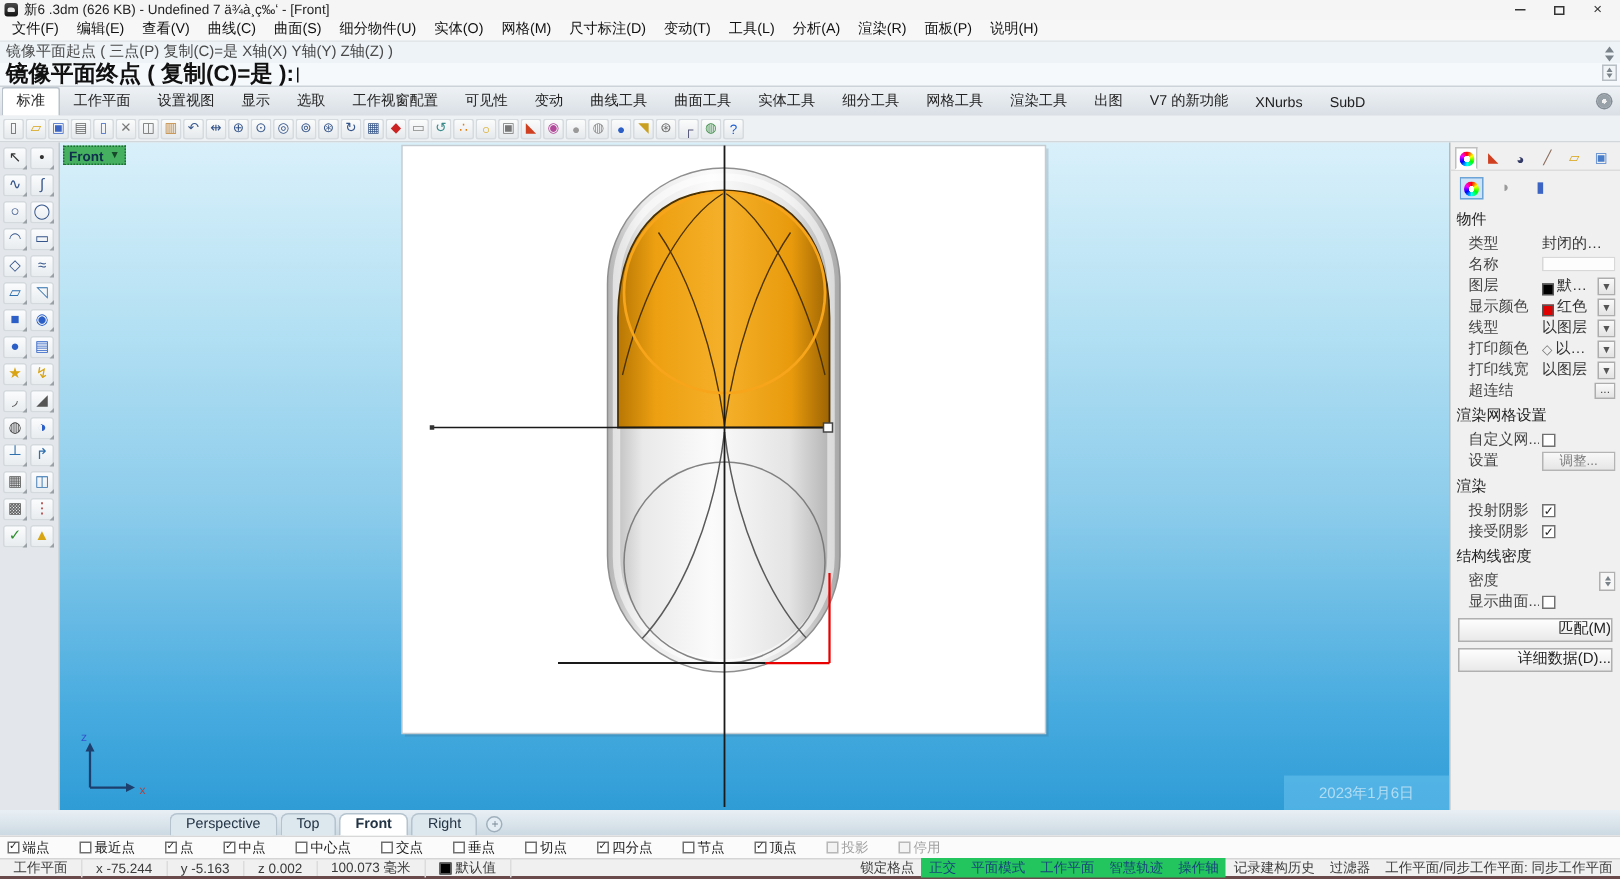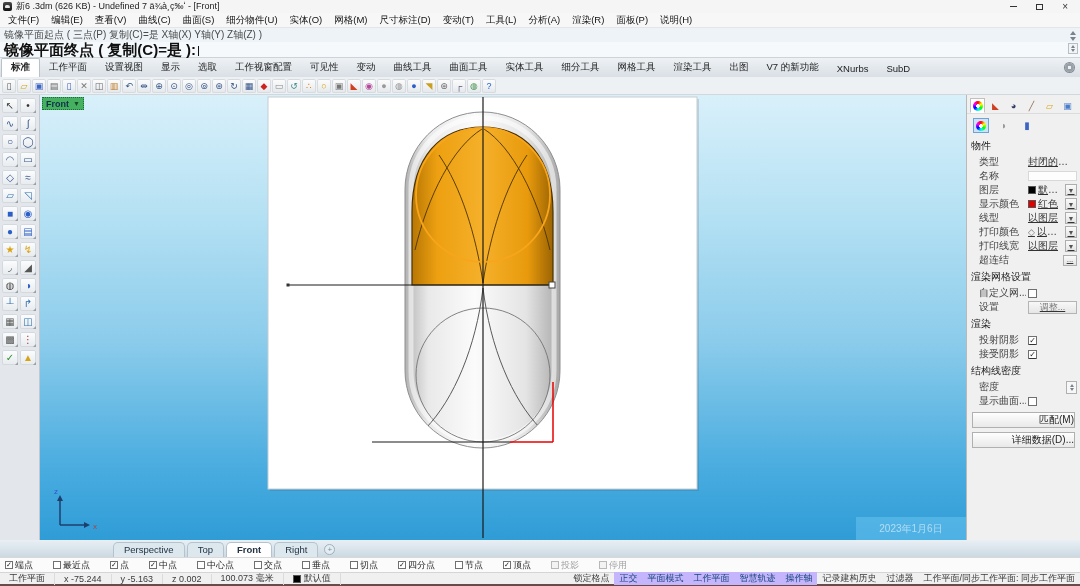--- a/index.html
+++ b/index.html
@@ -11,40 +11,40 @@
   .appicon { width:9px; height:9px; background:linear-gradient(#4a4a4a,#111); border-radius:2px; margin-right:4px; flex:0 0 auto; position:relative; }
   .appicon::after { content:""; position:absolute; left:2px; top:3px; width:5px; height:3px; background:#e8e8e8; border-radius:2px 3px 1px 1px; }
   .title { white-space:nowrap; }
   .winbtns { margin-left:auto; display:flex; align-items:center; gap:19px; padding-right:12px; }
   .wb { display:inline-block; }
   .wb.min { width:7px; height:1px; background:#333; }
   .wb.max { width:7px; height:6px; border:1px solid #333; }
   .wb.close { font-size:10px; line-height:9px; color:#333; }
 
   
-  .menubar { height:14px; background:#f7f7f7; display:flex; align-items:center; font-size:9.5px; color:#111; padding-left:2px; }
+  .menubar { height:14px; background:#f7f7f7; display:flex; align-items:flex-start; font-size:9.5px; color:#111; padding-left:2px; }
   .menu-item { padding:0 6px; white-space:nowrap; }
 
   
   .cmd1 { height:15px; background:#edf3f6; border-top:1px solid #e2e6e9; font-size:10px; line-height:14px; color:#4a4a4a; padding-left:4px; white-space:nowrap; }
   .cmd2 { height:16px; background:#f5f9fb; border-bottom:1px solid #ccd4d9; font-size:15px; font-weight:bold; line-height:15px; color:#111; padding-left:4px; white-space:nowrap; }
   .cursor { display:inline-block; width:1px; height:10px; background:#111; margin-left:2px; vertical-align:middle; }
   .cmd-scroll { position:absolute; right:1px; top:27px; width:12px; height:30px; display:flex; flex-direction:column; align-items:center; justify-content:center; gap:2px; }
   .tri { width:0; height:0; border-left:3px solid transparent; border-right:3px solid transparent; }
   .tri.up { border-bottom:4px solid #7a838a; }
   .tri.dn { border-top:4px solid #7a838a; }
   .mini-spin { width:10px; height:11px; border:1px solid #b7bec4; background:#f2f5f7; display:flex; flex-direction:column; align-items:center; justify-content:center; gap:1px; }
   .tri.s { border-left-width:2px; border-right-width:2px; }
   .tri.s.up { border-bottom-width:3px; }
   .tri.s.dn { border-top-width:3px; }
 
   
   .tabrow { height:19px; background:linear-gradient(#eef2f5,#d9dfe5); display:flex; align-items:flex-end; font-size:9.5px; color:#222; padding-left:1px; position:relative; }
   .tab { padding:2px 9px 3px; white-space:nowrap; }
-  .tab.active { background:#fff; border:1px solid #b9c2ca; border-bottom:none; border-radius:2px 2px 0 0;font-weight:bold; }
+  .tab.active { background:#fff; border:1px solid #b9c2ca; border-bottom:none; border-radius:2px 2px 0 0; }
   .gear { width:9px; height:9px; border-radius:50%; background:radial-gradient(circle,#f0f0f0 0 1.5px,#98a0a8 1.6px 100%); box-shadow:0 0 0 1px #848c94; margin-left:auto; margin-right:6px; align-self:center; }
 
   
   .iconrow { height:18px; background:#eef1f4; border-bottom:1px solid #d2d7db; display:flex; align-items:center; gap:1px; padding-left:2px; }
   .tico { width:14px; height:14px; flex:0 0 auto; display:flex; align-items:center; justify-content:center; font-size:9px; background:linear-gradient(#fdfdfd,#e4e8eb); box-shadow:inset 0 0 0 1px #d6dbdf; border-radius:2px; }
 
   
   .main { display:flex; height:445px; }
   .sidebar { width:40px; background:#e3e7eb; border-right:1px solid #c2c8cd; display:grid; grid-template-columns:repeat(2,1fr); align-content:start; gap:3px 1px; padding:3px 2px; }
   .sico { width:16px; height:15px; display:flex; align-items:center; justify-content:center; font-size:10px; background:linear-gradient(#fcfdfe,#e7ebee); box-shadow:inset 0 0 0 1px #d4d9dd; border-radius:2px; position:relative; }
@@ -61,21 +61,21 @@
   .rp-tabs { display:flex; align-items:flex-end; gap:3px; padding:3px 3px 0; height:19px; border-bottom:1px solid #dcdcdc; }
   .rp-tab { width:15px; height:15px; display:flex; align-items:center; justify-content:center; font-size:9px; }
   .rp-tab.active { background:#fff; border:1px solid #c0c0c0; border-bottom:1px solid #fff; }
   .wheel { width:10px; height:10px; border-radius:50%; background:radial-gradient(circle,#fff 0 2px,rgba(255,255,255,0) 2px), conic-gradient(#f00,#ff0,#0f0,#0ff,#00f,#f0f,#f00); }
   .rp-subtabs { display:flex; gap:7px; align-items:center; padding:4px 6px 3px; }
   .rp-subtab { width:16px; height:15px; display:flex; align-items:center; justify-content:center; font-size:10px; }
   .rp-subtab.selected { background:#cde3f7; box-shadow:inset 0 0 0 1px #6da4d8; }
   .rp-sec-title { padding:3px 4px 2px; color:#222; }
   .rp-row { display:flex; align-items:center; height:14px; padding:0 3px 0 12px; gap:2px; }
   .rp-row .lbl { width:47px; flex:0 0 auto; color:#444; white-space:nowrap; overflow:hidden; }
-  .rp-row .val { flex:1; display:flex; align-items:center; gap:2px; white-space:nowrap; overflow:hidden; min-width:0;text-decoration:underline; }
+  .rp-row .val { flex:1; display:flex; align-items:flex-end; gap:2px; white-space:nowrap; overflow:hidden; min-width:0; }
   .vtext { overflow:hidden; text-overflow:ellipsis; }
   .swatch { width:8px; height:8px; border:1px solid #555; flex:0 0 auto; }
   .diamond { font-size:9px; color:#777; }
   .ddbtn { width:12px; height:12px; flex:0 0 auto; margin-left:auto; display:flex; align-items:center; justify-content:center; font-size:7px; color:#555; background:linear-gradient(#fafafa,#e3e3e3); border:1px solid #adadad; }
   .cb { width:9px; height:9px; border:1px solid #707070; background:#fff; font-size:8px; line-height:7px; text-align:center; color:#222; flex:0 0 auto; }
   .cb.small { width:8px; height:8px; font-size:7px; line-height:6px; }
   .inputbox { flex:1; height:10px; background:#fdfdfd; border:1px solid #d8d8d8; }
   .adjust-btn { width:52px; height:13px; background:linear-gradient(#f8f8f8,#e6e6e6); border:1px solid #b4b4b4; color:#7a7a7a; font-size:9px; text-align:center; line-height:11px; }
   .mini-btn { margin-left:auto; width:14px; height:11px; background:linear-gradient(#fafafa,#e3e3e3); border:1px solid #adadad; font-size:8px; line-height:8px; text-align:center; color:#444; }
   .spinner { margin-left:auto; width:11px; height:13px; border:1px solid #b0b0b0; background:#f7f7f7; display:flex; flex-direction:column; align-items:center; justify-content:center; gap:1px; }
@@ -91,21 +91,21 @@
   .osnap { height:15px; background:#fbfbfb; border-top:1px solid #d8d8d8; display:flex; align-items:center; gap:20px; padding-left:5px; font-size:9px; color:#222; }
   .osnap-item { display:flex; align-items:center; gap:2px; white-space:nowrap; }
   .osnap-item.disabled { color:#a0a0a0; }
   .osnap-item.disabled .cb { border-color:#b8b8b8; background:#f3f3f3; }
 
   
   .statusbar { height:14px; background:#f0f0f0; border-top:1px solid #d5d5d5; border-bottom:2px solid #6a4a4a; display:flex; align-items:center; font-size:9px; color:#3a3a3a; }
   .sb-seg { padding:0 9px; border-right:1px solid #dcdcdc; display:flex; align-items:center; gap:3px; white-space:nowrap; }
   .sb-toggles { margin-left:auto; display:flex; align-items:center; }
   .sb-toggle { padding:0 5px; white-space:nowrap; }
-  .sb-toggle.active { background:#c4b5fd; color:#17477a; }
+  .sb-toggle.active { background:#22c55e; color:#17477a; }
 </style>
 </head>
 <body>
 
 <div class="screen">
 
   <div class="titlebar">
     <span class="appicon"></span>
     <span class="title">新6 .3dm (626 KB) - Undefined 7 ä¾à¸ç‰ʻ - [Front]</span>
     <span class="winbtns">

